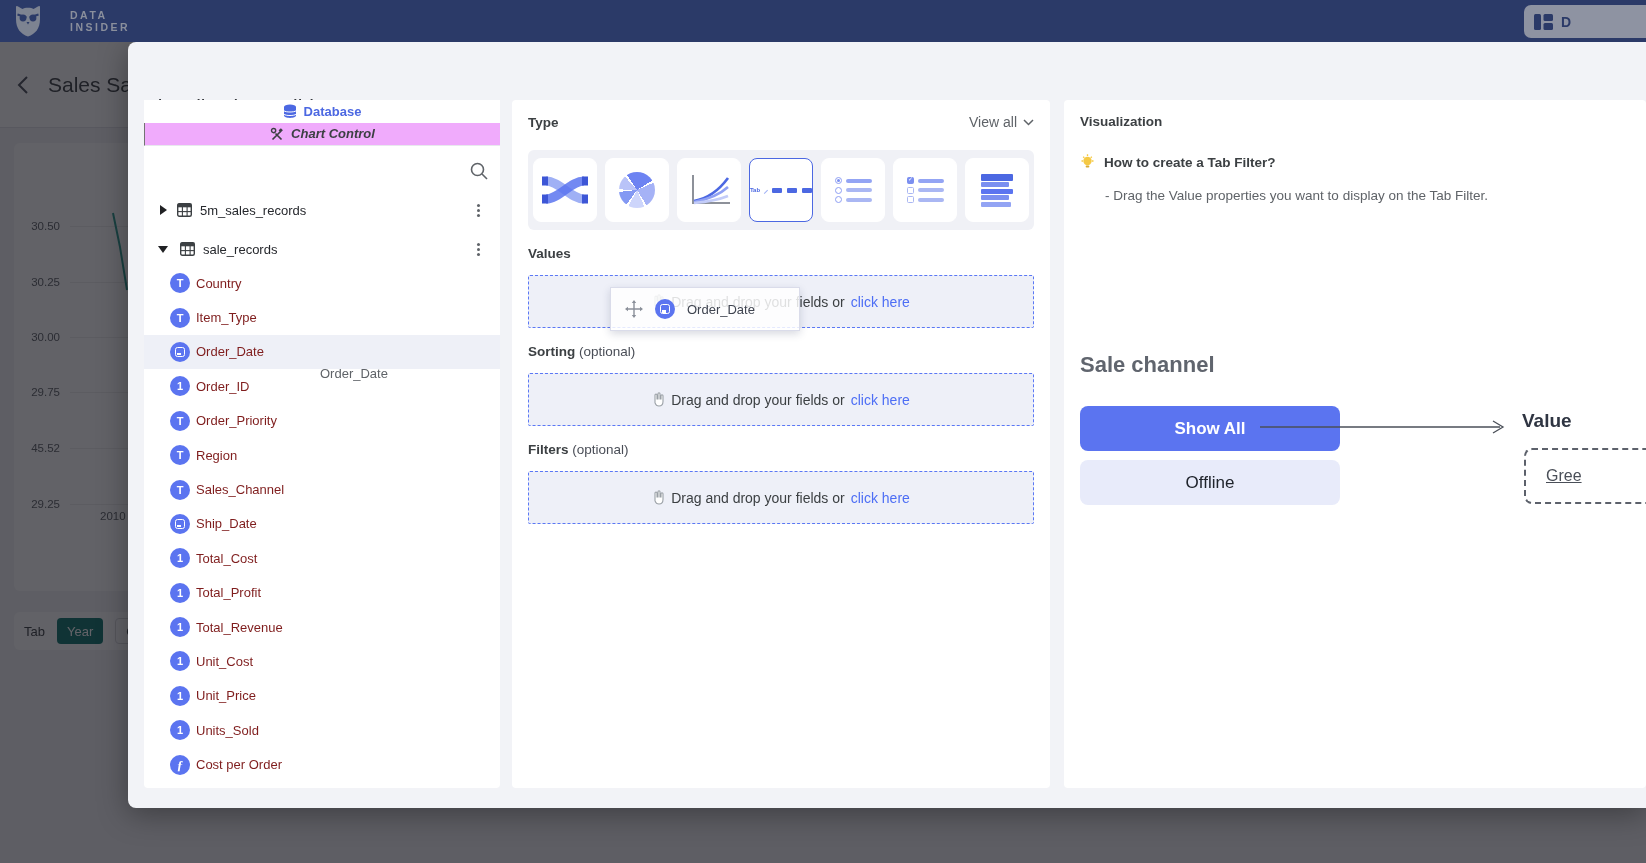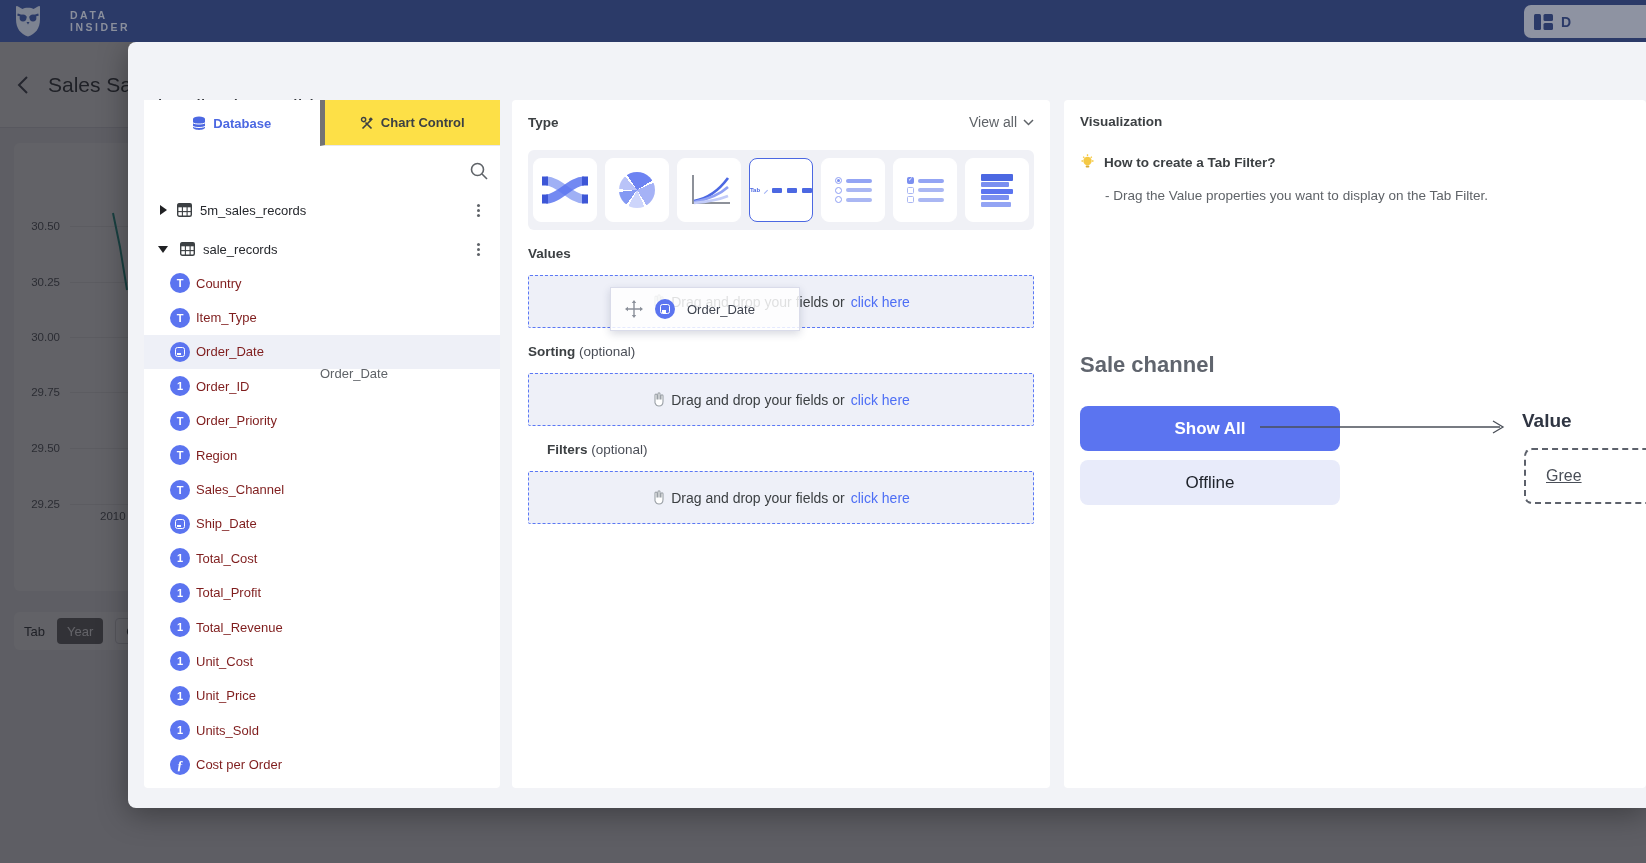--- a/index.html
+++ b/index.html
@@ -18,35 +18,35 @@
   .bg-page { position:absolute; left:0; top:42px; width:1646px; height:821px; background:#f4f4f6; z-index:1; }
   .bg-header { position:absolute; left:0; top:0; width:100%; height:86px; background:#fff; border-bottom:1px solid #e2e2e6; display:flex; align-items:center; gap:16px; padding:0 14px; }
   .bg-title { font-size:21px; color:#3c4043; font-weight:normal; white-space:nowrap; }
   .chart-card { position:absolute; left:14px; top:101px; width:330px; height:448px; background:#fff; border-radius:6px; }
   .tick { position:absolute; left:0; height:14px; display:flex; align-items:center; width:100%; }
   .tick .tlabel { width:46px; text-align:right; font-size:11.5px; color:#5f6368; }
   .tick .gline { flex:1; height:1px; background:#ececee; margin-left:10px; }
   .xlabel { position:absolute; font-size:11.5px; color:#5f6368; }
   .bg-tabbar { position:absolute; left:14px; top:570px; width:330px; height:38px; background:#fff; border-radius:6px; display:flex; align-items:center; gap:12px; padding:0 10px; }
   .bg-tab-plain { font-size:13px; color:#3c4043; }
-  .bg-tab-sel { background:#737373; color:#fff; font-size:13px; border:none; border-radius:4px; height:26px; padding:0 10px; cursor:pointer; }
+  .bg-tab-sel { background:#0f766e; color:#fff; font-size:13px; border:none; border-radius:4px; height:26px; padding:0 10px; cursor:pointer; }
   .bg-tab-outline { background:#fff; color:#3c4043; font-size:13px; border:1px solid #d8d8dc; border-radius:4px; height:26px; padding:0 10px; cursor:pointer; }
   .dim { position:absolute; left:0; top:42px; width:1646px; height:821px; background:rgba(16,17,24,0.66); z-index:5; }
 
   
   .modal { position:absolute; left:128px; top:42px; width:1518px; height:766px; background:#f2f3f7; border-top-left-radius:8px; border-bottom-left-radius:8px; box-shadow:0 6px 30px rgba(0,0,0,.35); z-index:10; }
   .modal-title { position:absolute; left:16px; top:53px; font-size:21px; color:#37393e; }
   .panel { position:absolute; top:58px; height:688px; background:#fff; border-radius:4px; }
 
   
   .p-left { left:16px; width:356px; }
-  .lp-tabs { display:flex; height:46px; }
+  .lp-tabs { display:flex; height:46px;flex-direction:column; }
   .lp-tab { flex:1; display:flex; align-items:center; justify-content:center; gap:7px; font-size:13px; font-weight:bold; cursor:pointer; }
   .lp-tab.active { color:#4c68e2; background:#fff; }
-  .lp-tab.inactive { color:#3c4043; background:#fde047; border-bottom:1px solid #e8e8ee; border-left:5px solid #737373; }
+  .lp-tab.inactive { color:#3c4043; background:#f0abfc; border-bottom:1px solid #e8e8ee; border-left:1px solid #737373;font-style:italic; }
   .search-row { position:absolute; left:0; top:56px; width:100%; height:32px; }
   .db-select { position:absolute; left:11px; top:0; width:300px; height:30px; border:1px solid #d8d8dc; border-radius:4px; background:#fff; display:flex; align-items:center; justify-content:space-between; padding:0 10px; cursor:pointer; }
   .db-select .val { font-size:13px; color:#3c4043; }
   .search-icon-btn { position:absolute; left:322px; top:3px; width:26px; height:26px; border:none; background:transparent; cursor:pointer; }
   .tree-row { position:absolute; left:0; width:100%; height:28px; display:flex; align-items:center; cursor:pointer; }
   .caret { width:0; height:0; margin-left:16px; }
   .caret.right { border-left:7px solid #202124; border-top:5px solid transparent; border-bottom:5px solid transparent; }
   .caret.down { border-top:7px solid #202124; border-left:5px solid transparent; border-right:5px solid transparent; margin-left:14px; }
   .tree-label { font-size:13px; color:#26282d; font-weight:500; margin-left:8px; }
   .kebab { position:absolute; right:20px; width:3px; height:3px; border-radius:50%; background:#5f6368; box-shadow:0 -5px 0 #5f6368, 0 5px 0 #5f6368; cursor:pointer; }
@@ -78,21 +78,21 @@
   .radio { width:7px; height:7px; border:1.3px solid #8fa0f4; border-radius:50%; position:relative; }
   .radio.on:after { content:""; position:absolute; left:1px; top:1px; width:3px; height:3px; border-radius:50%; background:#7b8ff0; }
   .cbox { width:7px; height:7px; border:1.3px solid #aab7f3; border-radius:1.5px; }
   .cbox.on { background:#7b8ff0; border-color:#7b8ff0; position:relative; }
   .cbox.on:after { content:"✓"; position:absolute; left:0.5px; top:-3px; color:#fff; font-size:6px; }
   .li-bar { width:26px; height:4px; background:#aab7f3; border-radius:2px; }
   .li-bar.d { background:#93a4f4; }
   .tbl-bar { border-radius:1px; margin:1.5px 0; }
   .drop-label-values { position:absolute; left:16px; top:146px; }
   .drop-label-sorting { position:absolute; left:16px; top:244px; }
-  .drop-label-filters { position:absolute; left:16px; top:342px;margin-left:19px; }
+  .drop-label-filters { position:absolute; left:16px; top:342px; }
   .drop-zone { position:absolute; left:16px; width:506px; height:53px; background:#eef0f8; border:1px dashed #5b78f5; border-radius:2px; display:flex; align-items:center; justify-content:center; gap:6px; }
   .dz-values { top:175px; } .dz-sorting { top:273px; } .dz-filters { top:371px; }
   .ph { font-size:14px; color:#3c4043; }
   .ph-link { font-size:14px; color:#4d6ef5; cursor:pointer; text-decoration:none; }
   .ghost { position:absolute; left:98px; top:187px; width:190px; height:44px; background:rgba(255,255,255,0.84); border:1px solid #dadcea; box-shadow:0 3px 8px rgba(40,50,90,.18); display:flex; align-items:center; gap:12px; padding:0 14px; z-index:3; }
   .ghost .glabel { font-size:13px; color:#3f4450; }
 
   
   .p-right { left:936px; width:582px; }
   .tip-row { position:absolute; left:16px; top:54px; display:flex; align-items:center; gap:9px; }
@@ -131,21 +131,21 @@
         </div>
       <div class="tick" style="top:187px">
           <span class="tlabel">30.00</span>
           <span class="gline"></span>
         </div>
       <div class="tick" style="top:242px">
           <span class="tlabel">29.75</span>
           <span class="gline"></span>
         </div>
       <div class="tick" style="top:298px">
-          <span class="tlabel">29.50</span>
+          <span class="tlabel">45.52</span>
           <span class="gline"></span>
         </div>
       <div class="tick" style="top:354px">
           <span class="tlabel">29.25</span>
           <span class="gline"></span>
         </div>
       <svg width="330" height="448" style="position:absolute;left:0;top:0">
         <polyline points="99,70 106,104 113,147" fill="none" stroke="#2a9d8f" stroke-width="2"></polyline>
       </svg>
       <span class="xlabel" style="left:86px;top:367px">2010</span>

